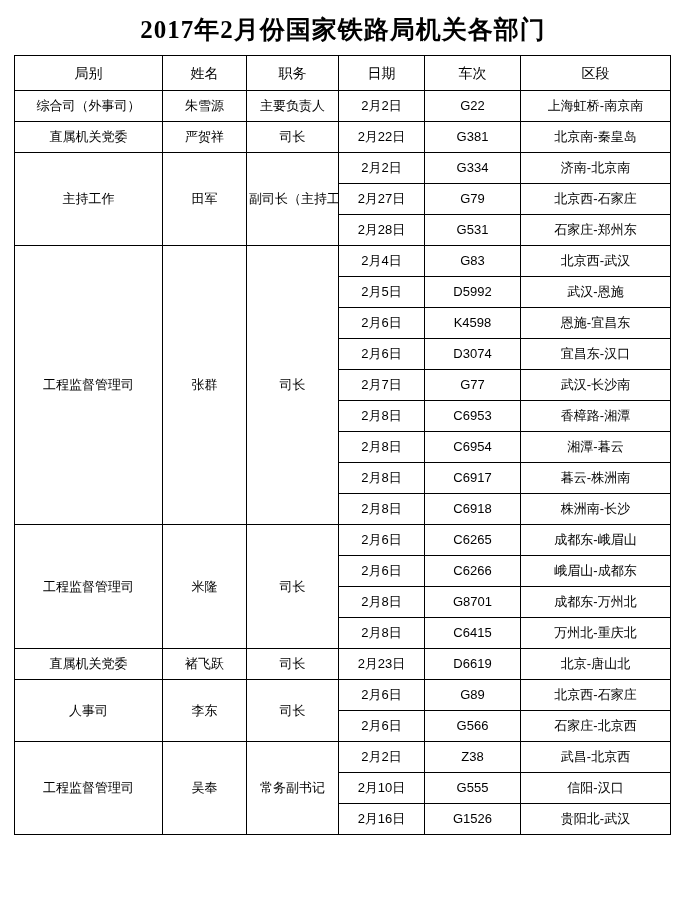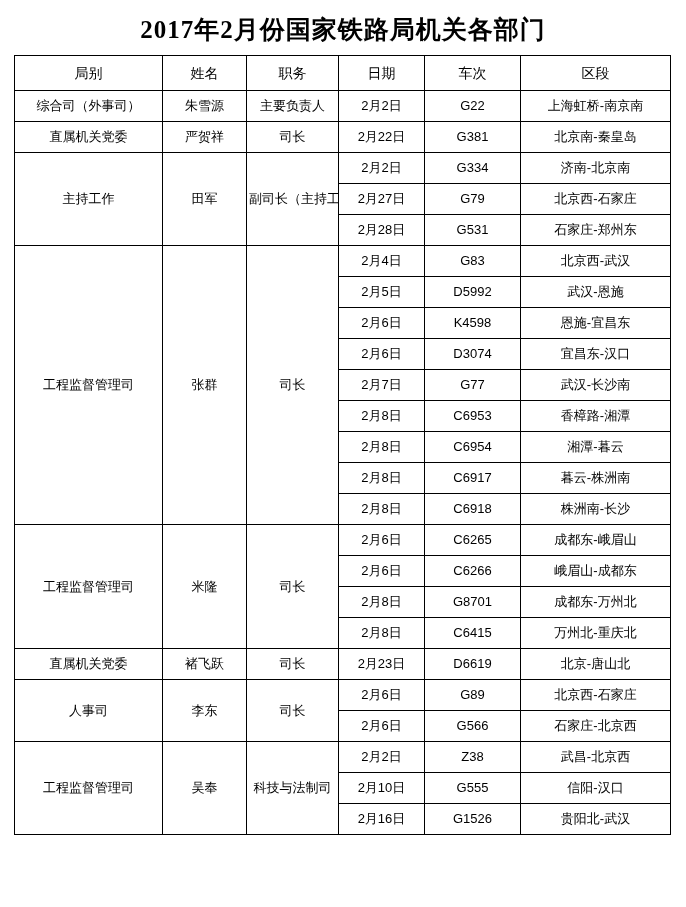--- a/index.html
+++ b/index.html
@@ -220,21 +220,21 @@
           <td>北京西-石家庄</td>
         </tr>
         <tr>
           <td>2月6日</td>
           <td>G566</td>
           <td>石家庄-北京西</td>
         </tr>
         <tr>
           <td rowspan="3">工程监督管理司</td>
           <td rowspan="3">吴奉</td>
-          <td rowspan="3">科技与法制司</td>
+          <td rowspan="3">常务副书记</td>
           <td>2月2日</td>
           <td>Z38</td>
           <td>武昌-北京西</td>
         </tr>
         <tr>
           <td>2月10日</td>
           <td>G555</td>
           <td>信阳-汉口</td>
         </tr>
         <tr>

